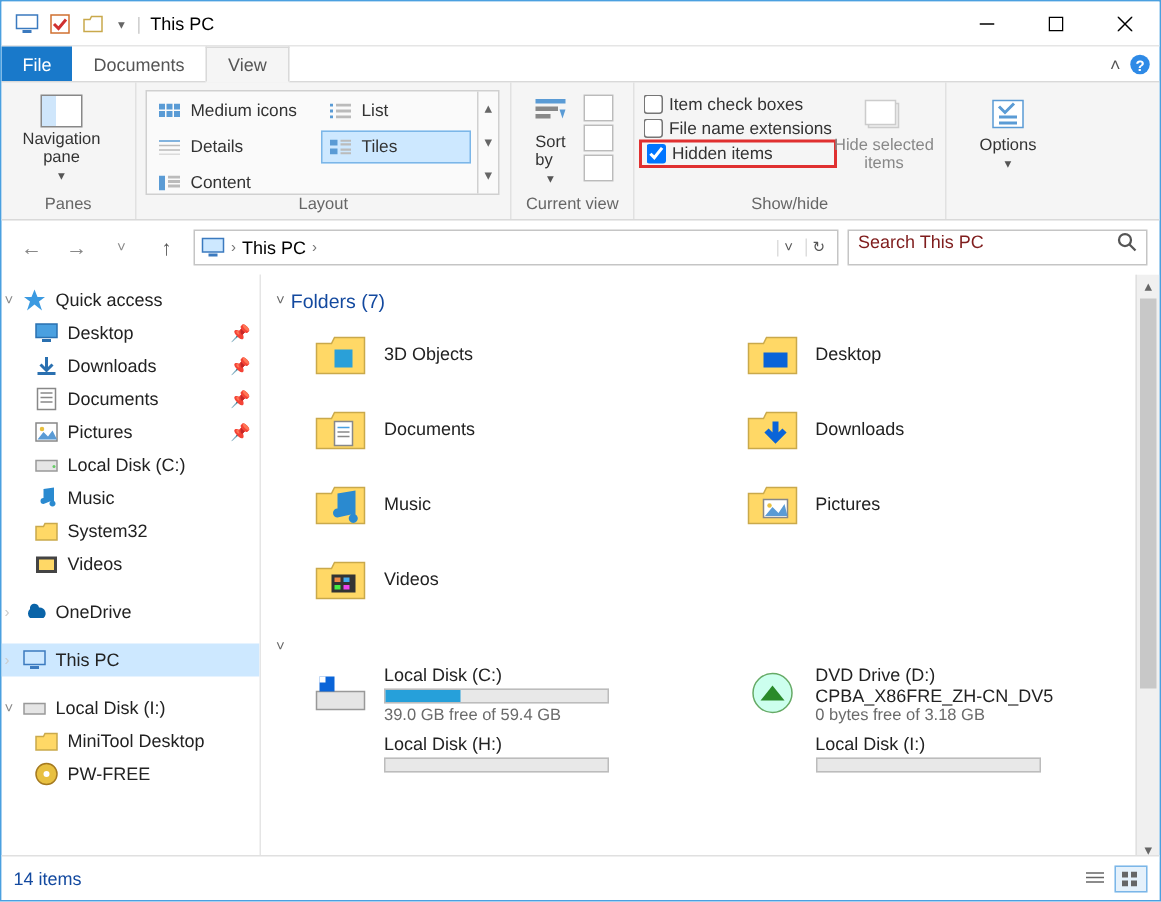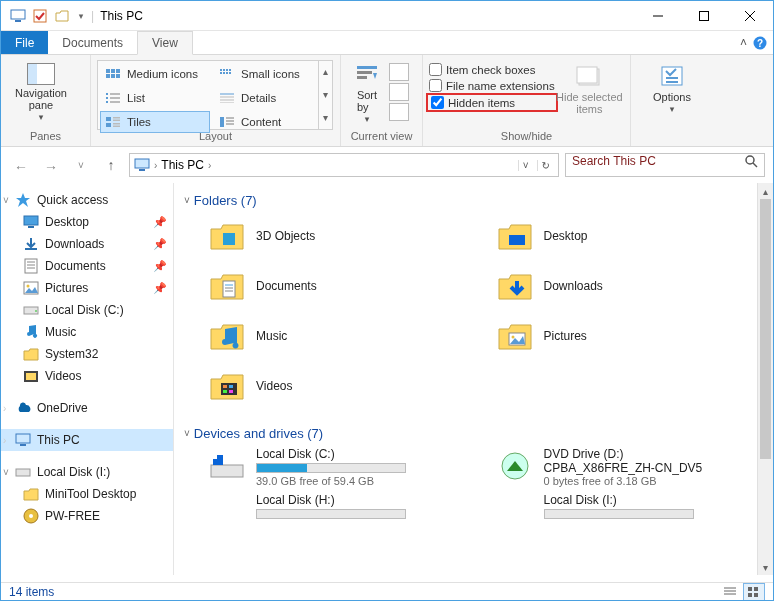--- a/index.html
+++ b/index.html
@@ -87,21 +87,21 @@
 .drive .info { font-size: 12px; color: #222; }
 .drive .bar { width: 150px; height: 10px; border: 1px solid #bcbcbc; background: #e8e8e8; margin: 2px 0 2px; position: relative; }
 .drive .bar .fill { position: absolute; left: 0; top: 0; bottom: 0; background: #26a0da; }
 .drive .sub { font-size: 11px; color: #6a6a6a; }
 
 .scrollbar-v { position: absolute; right: 0; top: 0; bottom: 0; width: 16px; background: #f0f0f0; border-left: 1px solid #e0e0e0; display: flex; flex-direction: column; }
 .scrollbar-v .arr { height: 16px; display: flex; align-items: center; justify-content: center; font-size: 10px; color: #666; }
 .scrollbar-v .thumb { background: #c8c8c8; margin: 0 2px; }
 
 
-.status { position: absolute; bottom: 0; left: 0; right: 0; height: 18px; border-top: 1px solid #e0e0e0; display: flex; align-items: center; padding: 0 8px; font-size: 12px; color: #13499f; background: #fff; }
+.status { position: absolute; bottom: 0; left: 0; right: 0; height: 30px; border-top: 1px solid #e0e0e0; display: flex; align-items: center; padding: 0 8px; font-size: 12px; color: #13499f; background: #fff; }
 .status .viewbtns { margin-left: auto; display: flex; gap: 2px; }
 .status .vb { width: 22px; height: 18px; border: 1px solid transparent; display: flex; align-items: center; justify-content: center; color: #666; }
 .status .vb.active { border-color: #7bb6e8; background: #e5f1fb; }
 
 
 svg { display: block; }
 </style>
 </head>
 <body>
 
@@ -185,35 +185,20 @@
                 <svg width="14" height="10">
                   <rect width="4" height="4" x="0" y="0" fill="#5a9bd5"></rect>
                   <rect width="4" height="4" x="5" y="0" fill="#5a9bd5"></rect>
                   <rect width="4" height="4" x="10" y="0" fill="#5a9bd5"></rect>
                   <rect width="4" height="4" x="0" y="5" fill="#5a9bd5"></rect>
                   <rect width="4" height="4" x="5" y="5" fill="#5a9bd5"></rect>
                   <rect width="4" height="4" x="10" y="5" fill="#5a9bd5"></rect>
                 </svg>
               </span>
               <span>Medium icons</span>
-            </div>
-          <div class="layout-item">
-              <span class="layout-ico">
-                <svg width="14" height="10">
-                  <rect width="2" height="2" x="0" y="0" fill="#5a9bd5"></rect>
-                  <rect width="2" height="2" x="3" y="0" fill="#5a9bd5"></rect>
-                  <rect width="2" height="2" x="6" y="0" fill="#5a9bd5"></rect>
-                  <rect width="2" height="2" x="9" y="0" fill="#5a9bd5"></rect>
-                  <rect width="2" height="2" x="0" y="3" fill="#5a9bd5"></rect>
-                  <rect width="2" height="2" x="3" y="3" fill="#5a9bd5"></rect>
-                  <rect width="2" height="2" x="6" y="3" fill="#5a9bd5"></rect>
-                  <rect width="2" height="2" x="9" y="3" fill="#5a9bd5"></rect>
-                </svg>
-              </span>
-              <span>Small icons</span>
             </div>
           <div class="layout-item">
               <span class="layout-ico">
                 <svg width="14" height="10">
                   <rect width="2" height="2" fill="#5a9bd5"></rect>
                   <rect x="4" width="10" height="2" fill="#bbb"></rect>
                   <rect y="4" width="2" height="2" fill="#5a9bd5"></rect>
                   <rect x="4" y="4" width="10" height="2" fill="#bbb"></rect>
                   <rect y="8" width="2" height="2" fill="#5a9bd5"></rect>
                   <rect x="4" y="8" width="10" height="2" fill="#bbb"></rect>
@@ -584,21 +569,20 @@
               <rect x="14" y="19" width="4" height="3" fill="#4e4"></rect>
               <rect x="20" y="19" width="4" height="3" fill="#e4e"></rect>
             </svg>
           </span>
           <span class="lab">Videos</span>
         </div>
     </div>
 
     <div class="sect-head">
         <span class="chev">˅</span>
-        <span>Devices and drives (7)</span>
       </div>
     <div class="grid" style="padding-bottom:4px;">
       <div class="drive">
         <span class="dicon">
             <svg width="36" height="30">
               <rect x="2" y="14" width="32" height="12" fill="#e5e5e5" stroke="#999"></rect>
               <rect x="4" y="4" width="10" height="10" fill="#0a64d8"></rect>
               <rect x="4" y="4" width="4" height="4" fill="#fff"></rect>
             </svg>
           </span>

